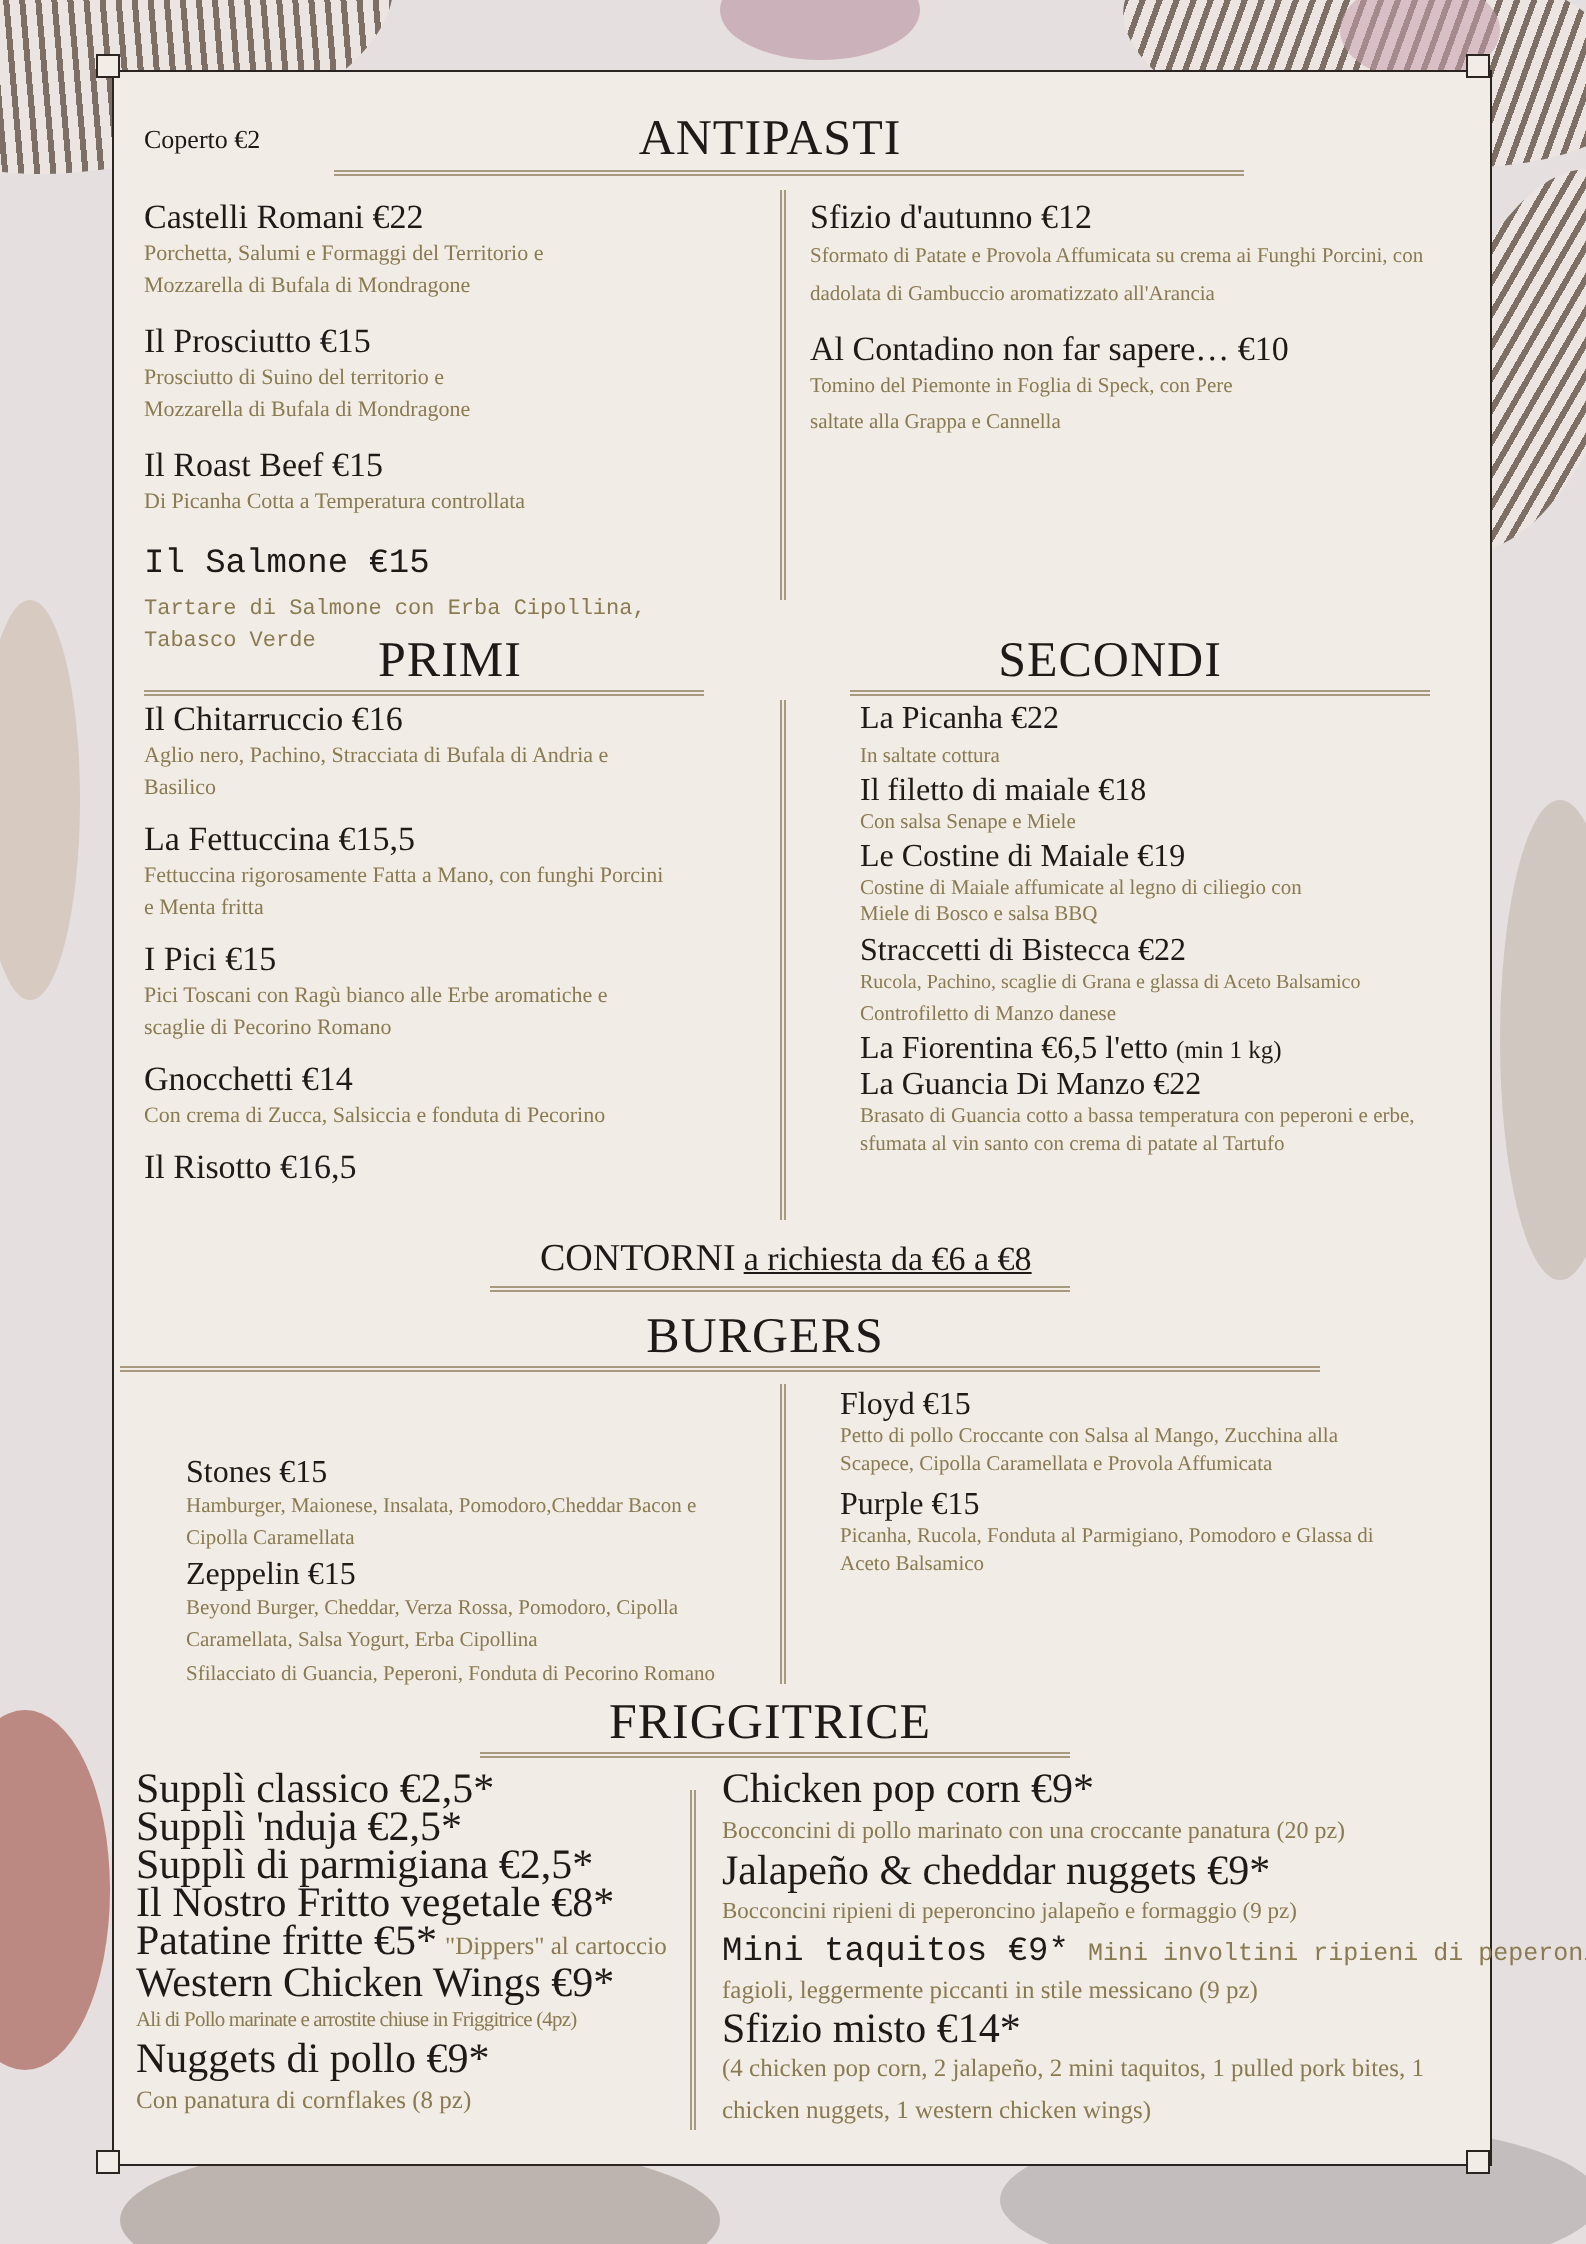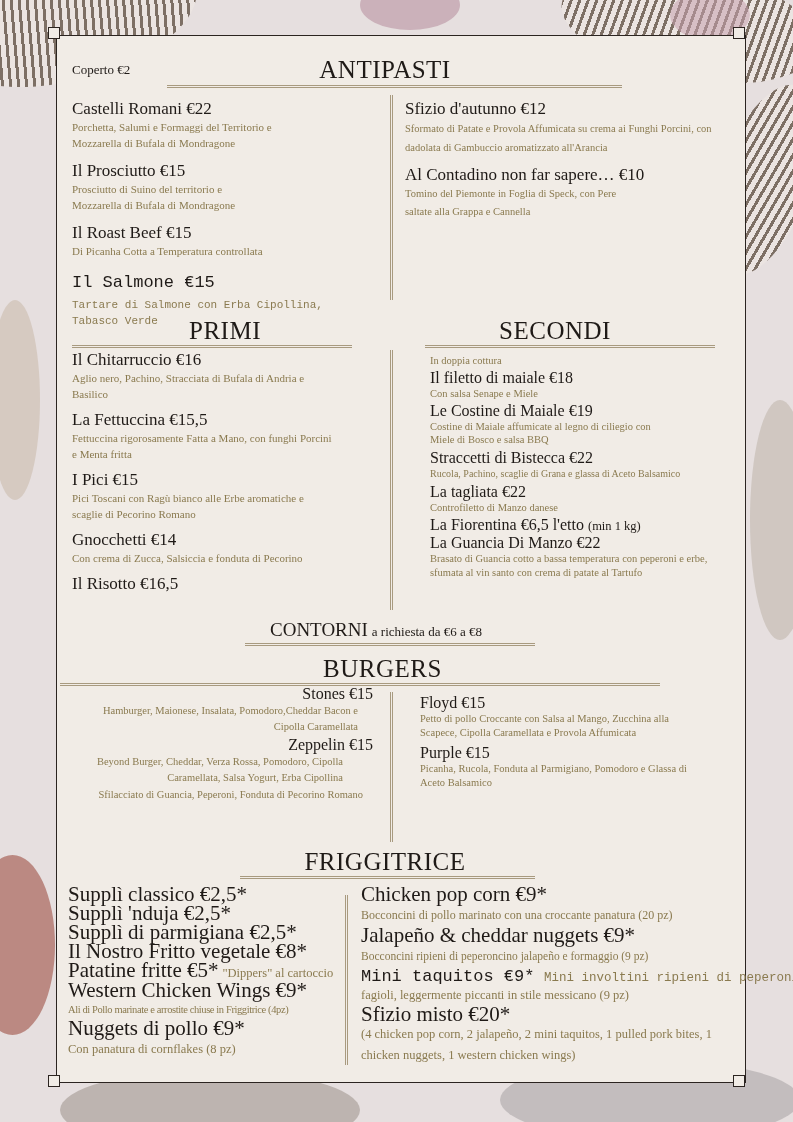--- a/index.html
+++ b/index.html
@@ -113,59 +113,59 @@
   <div style="margin-top:8px;">
     <div class="item-name">Il Risotto €16,5</div>
   </div>
 </div>
 
 <div class="h-title" style="left:470px;top:317px;width:170px;">SECONDI</div>
 <div class="rule" style="left:425px;top:345px;width:290px;"></div>
 
 <div class="abs" style="left:430px;top:351px;width:310px;">
   <div>
-    <div class="sec-desc" style="margin-top:3px;">In doppia cottura</div>
+    <div class="sec-name">La Picanha €22</div>
+    <div class="sec-desc" style="margin-top:3px;">In saltate cottura</div>
   </div>
   <div style="margin-top:2px;">
     <div class="sec-name">Il filetto di maiale €18</div>
     <div class="sec-desc">Con salsa Senape e Miele</div>
   </div>
   <div style="margin-top:2px;">
     <div class="sec-name">Le Costine di Maiale €19</div>
     <div class="sec-desc" style="width:240px;">Costine di Maiale affumicate al legno di ciliegio con Miele di Bosco e salsa BBQ</div>
   </div>
   <div style="margin-top:3px;">
     <div class="sec-name">Straccetti di Bistecca €22</div>
     <div class="sec-desc" style="font-size:10px;">Rucola, Pachino, scaglie di Grana e glassa di Aceto Balsamico</div>
   </div>
   <div style="margin-top:3px;">
-    <div class="sec-name">La tagliata €22</div>
     <div class="sec-desc">Controfiletto di Manzo danese</div>
   </div>
   <div style="margin-top:2px;">
     <span class="sec-name">La Fiorentina  €6,5 l'etto</span>
     <span style="font-size:12.5px;">(min 1 kg)</span>
   </div>
   <div style="margin-top:0px;">
     <div class="sec-name">La Guancia Di Manzo  €22</div>
     <div class="sec-desc" style="width:300px;line-height:14px;">Brasato di Guancia cotto a bassa temperatura con peperoni e erbe, sfumata al vin santo con crema di patate al Tartufo</div>
   </div>
 </div>
 
 <div class="abs" style="left:270px;top:619px;white-space:nowrap;">
   <span style="font-size:19px;">CONTORNI</span>
-  <span style="font-size:13px;">a richiesta da €6 a €8</span>
+  <span style="font-size:17px;text-decoration:underline;">a richiesta da €6 a €8</span>
 </div>
 <div class="rule" style="left:245px;top:643px;width:290px;"></div>
 
 <div class="h-title" style="left:290px;top:655px;width:185px;">BURGERS</div>
 <div class="rule" style="left:60px;top:683px;width:600px;"></div>
 <div class="vrule" style="left:390px;top:692px;height:150px;"></div>
 
-<div class="abs" style="left:93px;top:685px;width:280px;text-align:right;">
+<div class="abs" style="left:93px;top:728px;width:280px;">
   <div>
     <div class="sec-name">Stones €15</div>
     <div class="sec-desc" style="width:265px;line-height:16px;">Hamburger, Maionese, Insalata, Pomodoro,Cheddar Bacon e Cipolla Caramellata</div>
   </div>
   <div style="margin-top:1px;">
     <div class="sec-name">Zeppelin €15</div>
     <div class="sec-desc" style="width:250px;line-height:16px;">Beyond Burger, Cheddar, Verza Rossa, Pomodoro, Cipolla Caramellata, Salsa Yogurt, Erba Cipollina</div>
   </div>
   <div style="margin-top:1px;">
     <div class="sec-desc" style="width:270px;line-height:16px;">Sfilacciato di Guancia, Peperoni, Fonduta di Pecorino Romano</div>
@@ -216,16 +216,16 @@
     <div class="fr-desc" style="font-size:11.5px;line-height:22px;">Bocconcini ripieni di peperoncino jalapeño e formaggio (9 pz)</div>
   </div>
   <div>
     <div style="white-space:nowrap;font-family:Liberation Mono, monospace;">
       <span class="fr-name" style="font-size:17px;">Mini taquitos €9*</span>
       <span class="inline-desc">Mini involtini ripieni di peperoni e</span>
     </div>
     <div class="fr-desc" style="font-size:12.5px;">fagioli, leggermente piccanti in stile messicano (9 pz)</div>
   </div>
   <div>
-    <div class="fr-name">Sfizio misto €20*</div>
+    <div class="fr-name">Sfizio misto €14*</div>
     <div class="fr-desc" style="white-space:normal;width:375px;font-size:12.5px;line-height:21px;">(4 chicken pop corn, 2 jalapeño, 2 mini taquitos, 1 pulled pork bites, 1 chicken nuggets, 1 western chicken wings)</div>
   </div>
 </div>
 
 </body></html>

